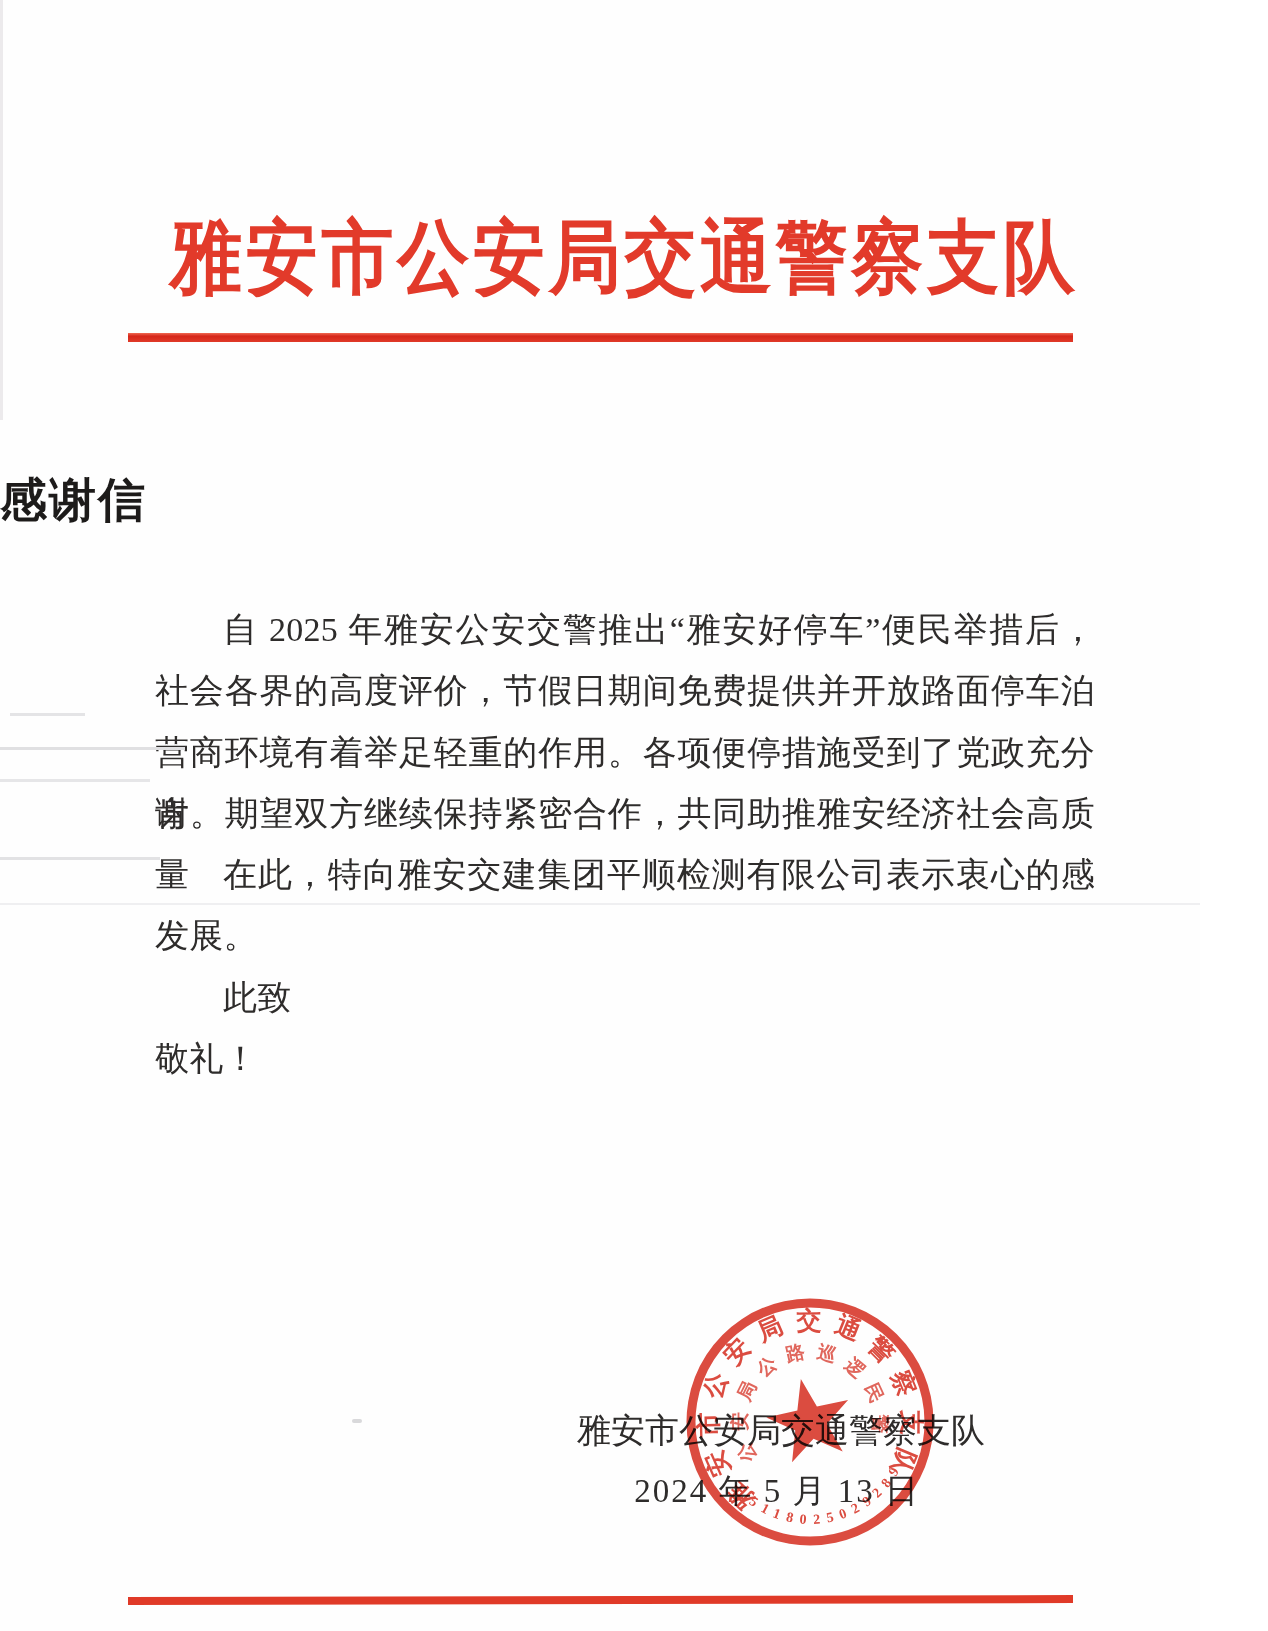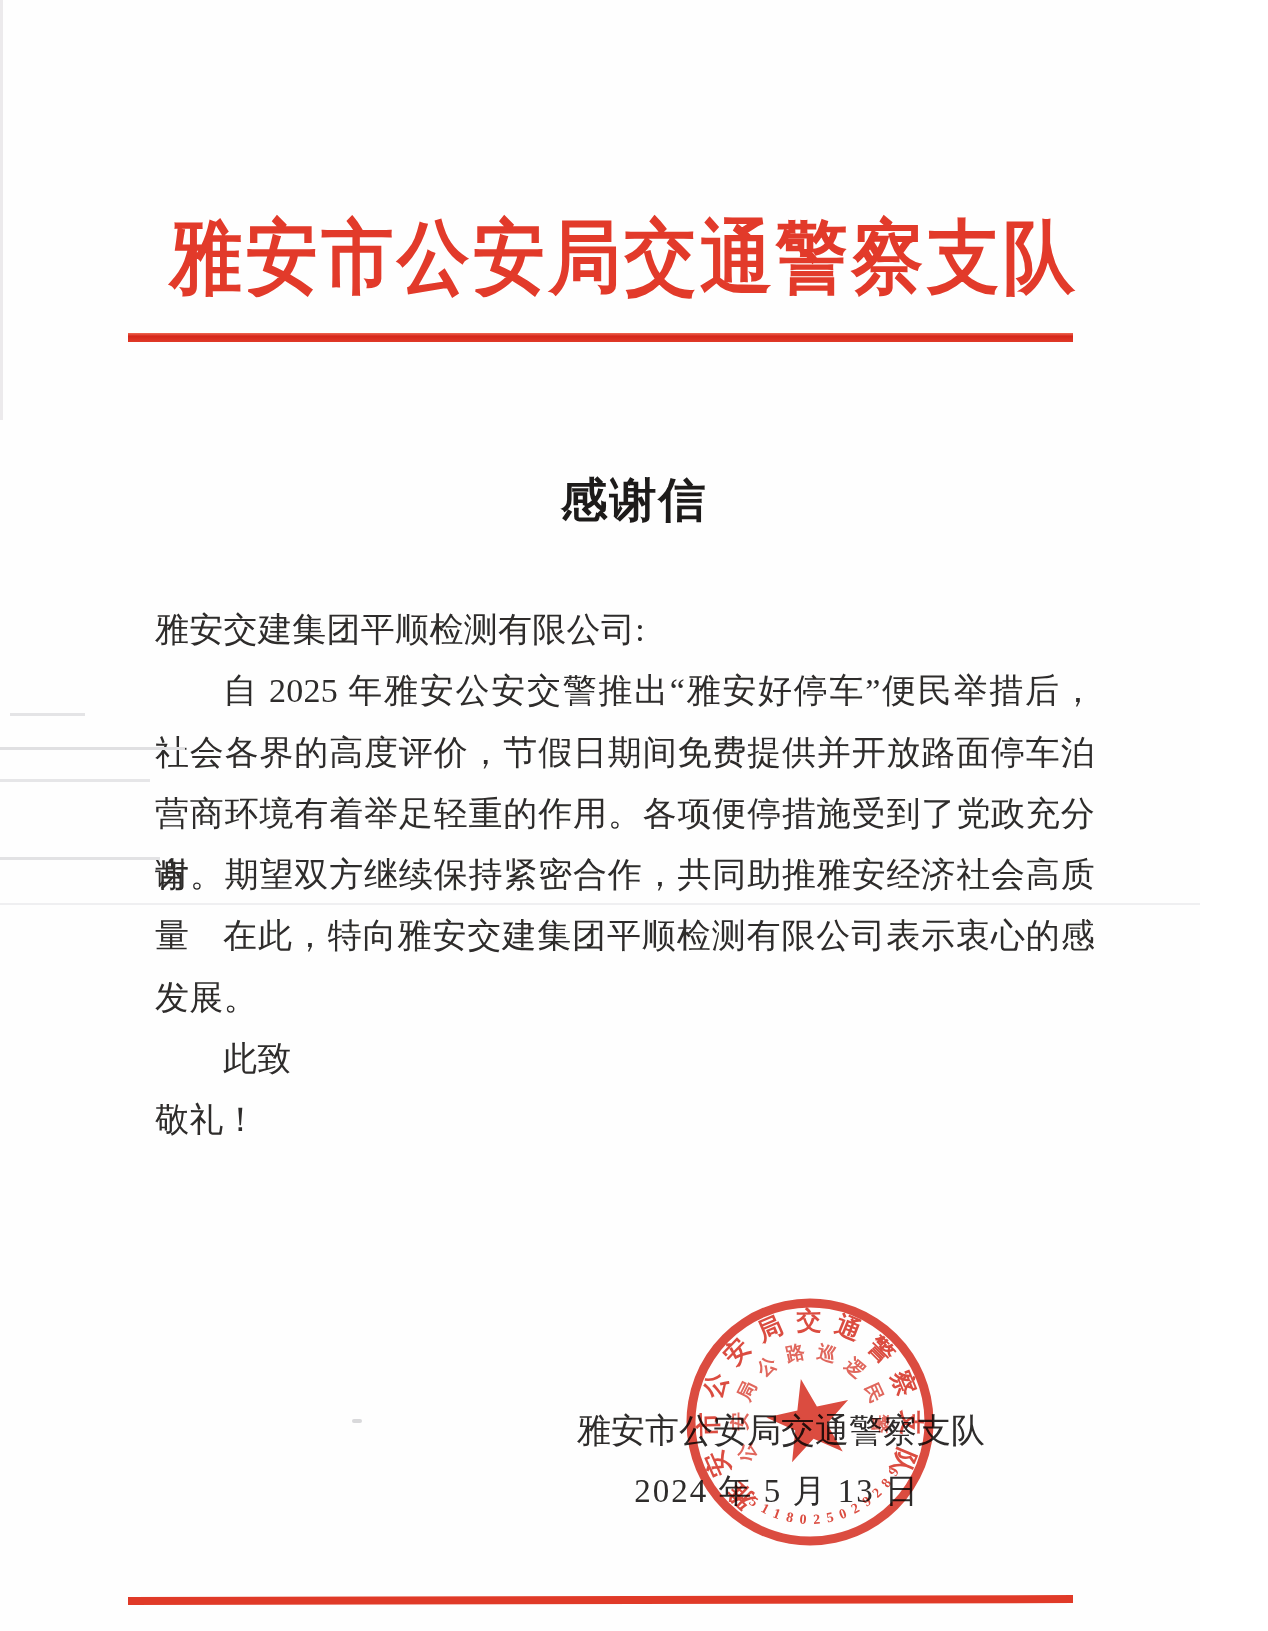--- a/index.html
+++ b/index.html
@@ -21,21 +21,21 @@
   .rule-top {
     top:333px; height:9px;
     background:linear-gradient(#f2história 0%, #d6261a 35%, #e03a28 100%);
     background:linear-gradient(#f06a52 0%, #d6261a 35%, #e03a28 100%);
   }
   .rule-bottom { top:1596px; height:8px; background:#e03a28; transform:rotate(-0.12deg); }
 
   
   .doc-title {
     position:absolute; top:469px; left:0; width:1268px; margin:0;
-    text-align:center; font-size:47px; font-weight:bold;
+    font-size:47px; font-weight:bold;
     color:#1d1b1a; letter-spacing:2px;
   }
 
   
   .body-block {
     position:absolute; left:155px; top:599px; width:940px;
     font-size:34px; color:#2e2c2b; letter-spacing:0.3px;
   }
   .line { height:61.3px; line-height:61.3px; }
   .line.just { text-align:justify; text-align-last:justify; }
@@ -75,21 +75,20 @@
 <body>
 
 <div class="page">
 
   <div class="letterhead">雅安市公安局交通警察支队</div>
   <div class="rule rule-top"></div>
 
   <h1 class="doc-title">感谢信</h1>
 
   <div class="body-block">
-    <div class="line">雅安交建集团平顺检测有限公司:</div>
     <div class="line ind just">自 2025 年雅安公安交警推出“雅安好停车”便民举措后，</div>
     <div class="line just">社会各界的高度评价，节假日期间免费提供并开放路面停车泊</div>
     <div class="line just">营商环境有着举足轻重的作用。各项便停措施受到了党政充分肯</div>
     <div class="line just">谢。期望双方继续保持紧密合作，共同助推雅安经济社会高质量</div>
     <div class="line ind just">在此，特向雅安交建集团平顺检测有限公司表示衷心的感</div>
     <div class="line">发展。</div>
     <div class="line ind">此致</div>
     <div class="line">敬礼！</div>
   </div>
 

